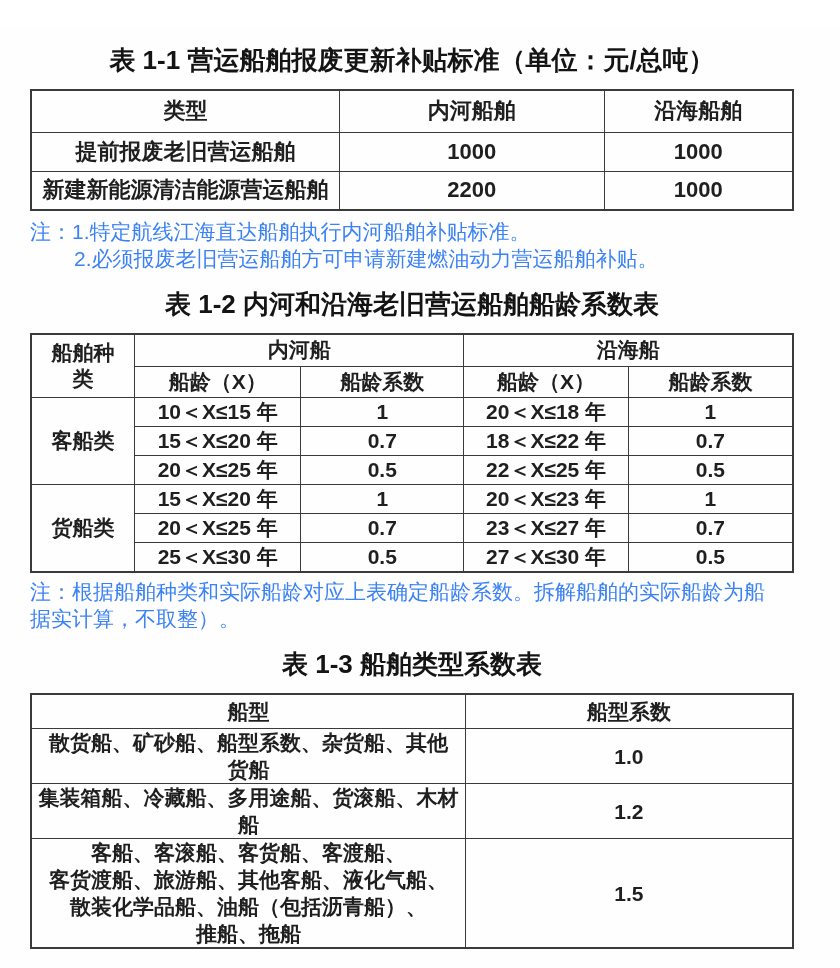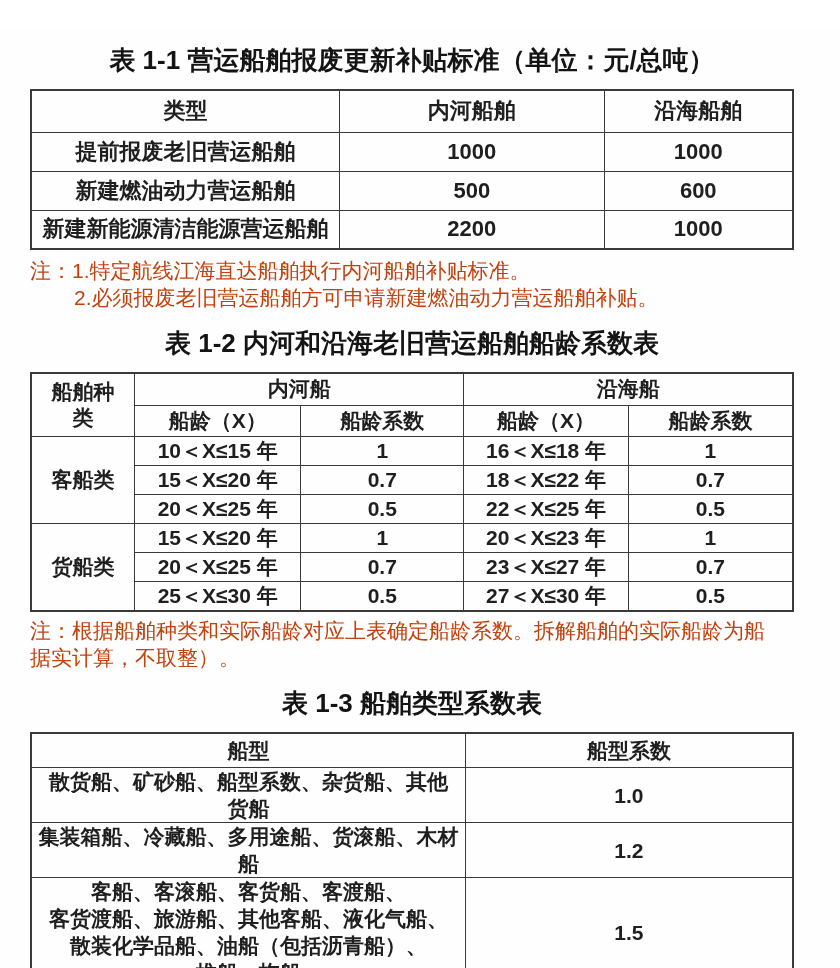--- a/index.html
+++ b/index.html
@@ -16,21 +16,21 @@
   .tbl-title.mt{margin-top:16px;}
   table{border-collapse:collapse;width:100%;table-layout:fixed;
         border:2px solid #3a3a3a;}
   th,td{border:1.5px solid #3a3a3a;text-align:center;vertical-align:middle;
         font-weight:bold;padding:0 2px;box-sizing:border-box;color:#1f1f1f;}
   
   .t1 th,.t1 td{font-size:22px;}
   .t1 .hrow{height:42px;}
   .t1 .drow{height:39px;}
   
-  .note{font-size:21px;line-height:27px;margin-top:7px;color:#c2410c;}
+  .note{font-size:21px;line-height:27px;margin-top:7px;color:#3b82f6;}
   .note .indent{padding-left:44px;}
   .note.preline{white-space:pre-line;margin-top:5px;}
   
   .t2 th,.t2 td{font-size:21px;}
   .t2 .ghrow{height:32px;}
   .t2 .shrow{height:31px;}
   .t2 .drow{height:27px;}
   .t2 .corner{white-space:pre-line;line-height:26px;}
   
   .t3 th,.t3 td{font-size:21px;line-height:27px;}
@@ -56,25 +56,20 @@
       <th>类型</th>
       <th>内河船舶</th>
       <th>沿海船舶</th>
     </tr>
     <tr class="drow">
       <td>提前报废老旧营运船舶</td>
       <td>1000</td>
       <td>1000</td>
     </tr>
     <tr class="drow">
-      <td>新建燃油动力营运船舶</td>
-      <td>500</td>
-      <td>600</td>
-    </tr>
-    <tr class="drow">
       <td>新建新能源清洁能源营运船舶</td>
       <td>2200</td>
       <td>1000</td>
     </tr>
   </tbody>
     </table>
   <div class="note">
     <div>注：1.特定航线江海直达船舶执行内河船舶补贴标准。</div>
     <div class="indent">2.必须报废老旧营运船舶方可申请新建燃油动力营运船舶补贴。</div>
   </div>
@@ -98,21 +93,21 @@
     <tr class="shrow">
       <th>船龄（X）</th>
       <th>船龄系数</th>
       <th>船龄（X）</th>
       <th>船龄系数</th>
     </tr>
     <tr class="drow">
       <td rowspan="3">客船类</td>
       <td>10＜X≤15 年</td>
       <td>1</td>
-      <td>16＜X≤18 年</td>
+      <td>20＜X≤18 年</td>
       <td>1</td>
     </tr>
     <tr class="drow">
       <td>15＜X≤20 年</td>
       <td>0.7</td>
       <td>18＜X≤22 年</td>
       <td>0.7</td>
     </tr>
     <tr class="drow">
       <td>20＜X≤25 年</td>

